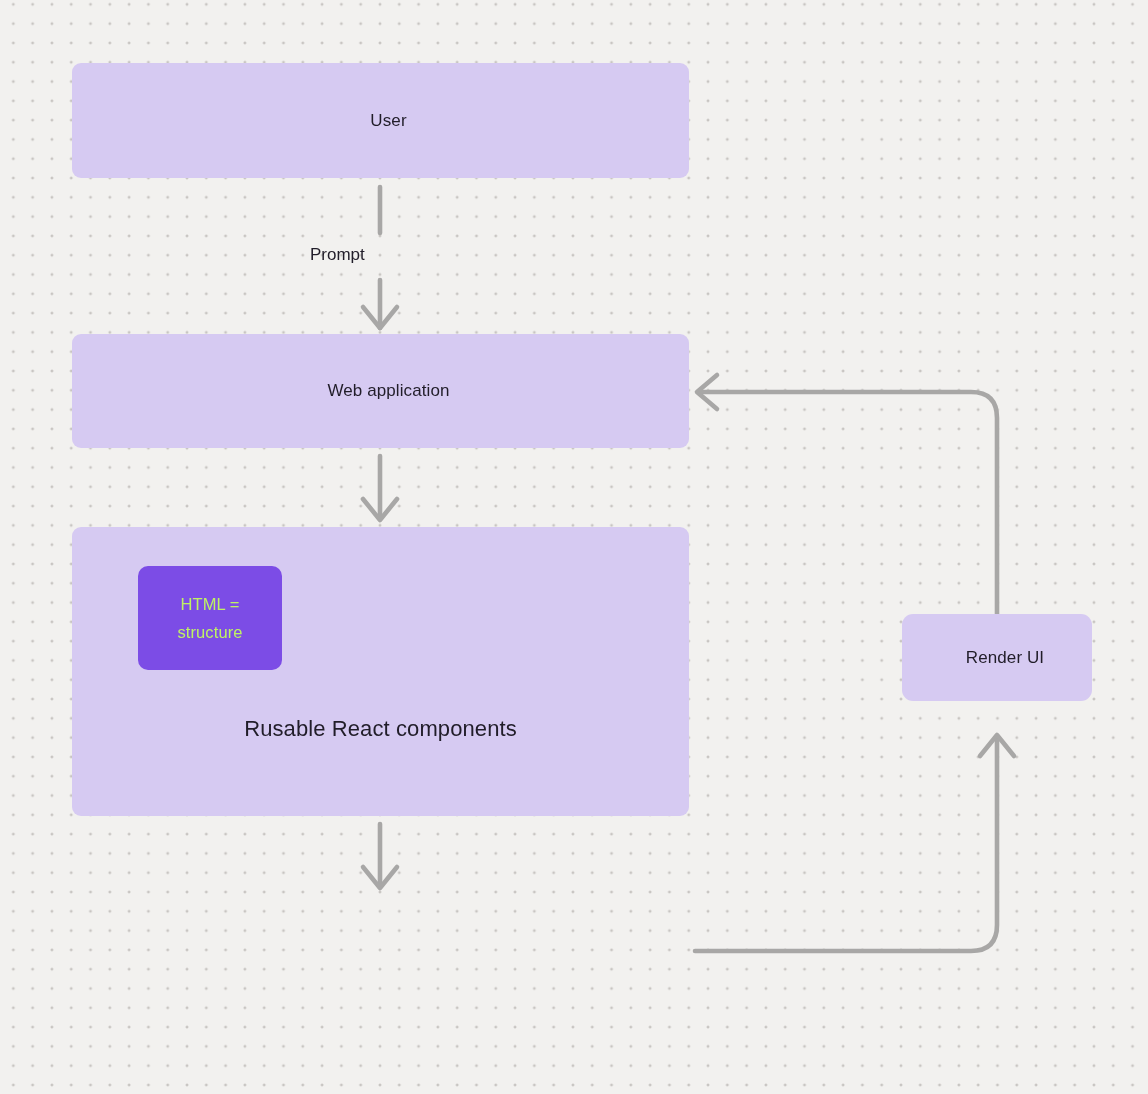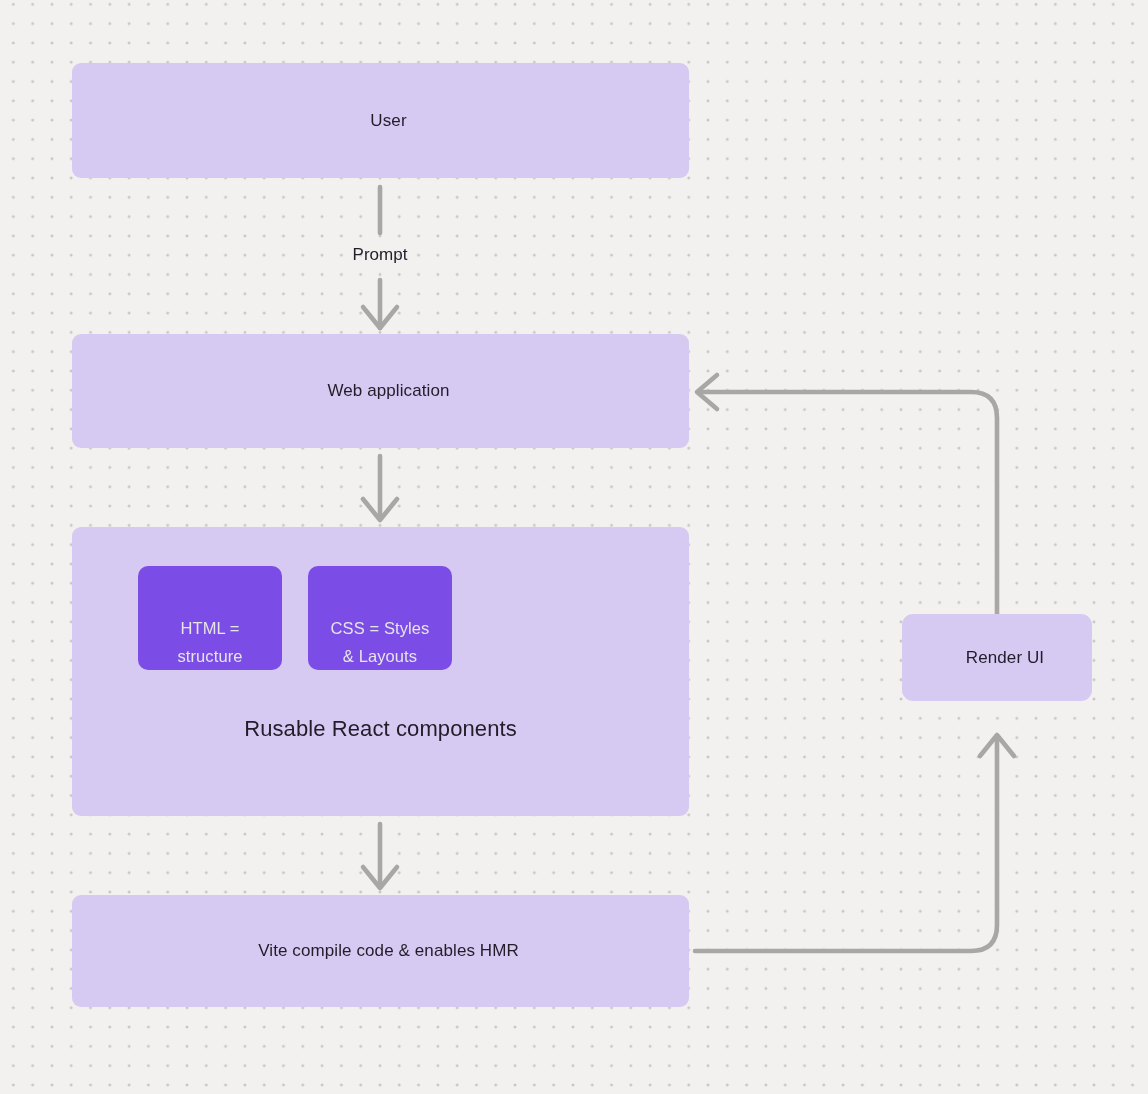--- a/index.html
+++ b/index.html
@@ -37,24 +37,24 @@
   .node-render-ui   { left: 902px; top: 614px; width: 190px; height: 87px; border-radius: 11px; }
 
   .inner-node {
     position: absolute;
     top: 39px;
     width: 144px;
     height: 104px;
     background: #7c4ce6;
     border-radius: 10px;
     display: flex;
-    align-items: flex-end;
+    align-items: center;
     justify-content: center;
     text-align: center;
-    color: #e5e5e5;
+    color: #bef264;
     font-size: 16.5px;
     font-weight: 500;
     line-height: 28px;
   }
   .inner-node > span { display: inline-block; max-width: 106px; }
   .inner-html { left: 66px; }
   .inner-css  { left: 236px; }
   .inner-js   { left: 406px; }
 
   .container-label {
@@ -65,21 +65,21 @@
     text-align: center;
     color: #211d29;
     font-size: 22px;
   }
 
   .edge-label {
     position: absolute;
     left: 310px;
     top: 245px;
     width: 140px;
-    text-align: center;
+    text-align: left;
     color: #211d29;
     font-size: 17px;
   }
 
   .arrow-layer {
     position: absolute;
     left: 0; top: 0;
     width: 1148px;
     height: 1094px;
     pointer-events: none;
@@ -130,27 +130,21 @@
   <div class="edge-label">Prompt</div>
 
   <div class="node node-webapp">
     <span>Web application</span>
   </div>
 
   <div class="node node-container">
     <div class="inner-node inner-html">
       <span>HTML = structure</span>
     </div>
-    <div class="inner-node inner-css">
-      <span>CSS = Styles &amp; Layouts</span>
-    </div>
     <div class="container-label">Rusable React components</div>
   </div>
 
-  <div class="node node-vite">
-    <span>Vite compile code &amp; enables HMR</span>
-  </div>
 
   <div class="node node-render-ui">
     <span>Render UI</span>
   </div>
 
 </div>
 
 </body></html>

